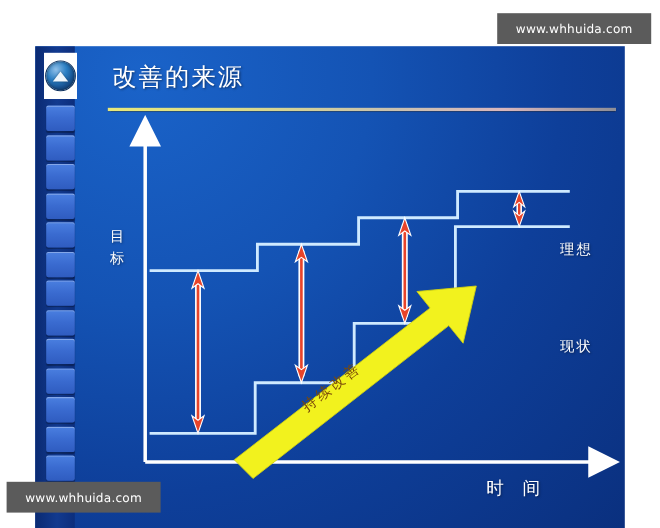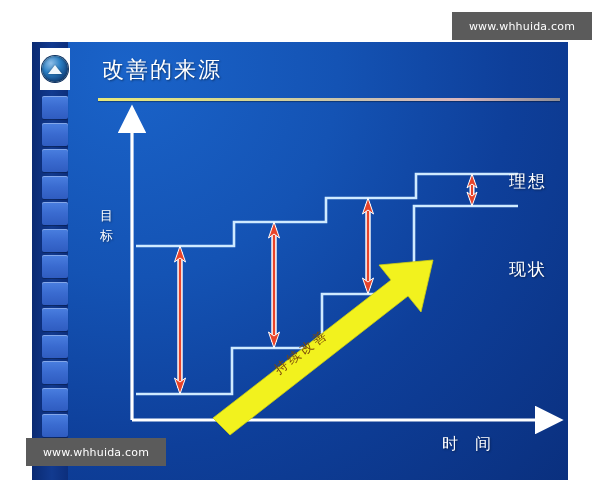--- a/index.html
+++ b/index.html
@@ -47,28 +47,28 @@
 
   
   .chart{position:absolute;left:36px;top:60px;width:500px;height:344px;}
   .chart svg{display:block;}
 
   .axis-label{position:absolute;color:#ffffff;font-size:13px;letter-spacing:1px;
               text-shadow:1px 1px 2px rgba(0,0,0,.4);}
   #ylabel{left:66px;top:164px;width:18px;line-height:20px;text-align:center;}
   #xlabel{left:410px;top:392px;font-size:16px;letter-spacing:6px;}
 
-  .series-label{position:absolute;color:#ffffff;font-size:17px;letter-spacing:2px;
-                text-shadow:1px 1px 2px rgba(0,0,0,.45);}
+  .series-label{position:absolute;color:#ffffff;font-size:13px;letter-spacing:2px;
+                text-shadow:1px 1px 2px rgba(0,0,0,.45);margin-top:48px;}
   #lbl-ideal{left:477px;top:128px;}
   #lbl-current{left:477px;top:216px;}
 
   
   .wm{position:absolute;background:#5b5b5b;color:#ffffff;
-      font-size:11px;letter-spacing:.2px;display:flex;align-items:center;justify-content:center;margin-left:20px;}
+      font-size:11px;letter-spacing:.2px;display:flex;align-items:center;justify-content:center;}
   #wm-top{right:8px;top:12px;width:140px;height:28px;}
   #wm-bottom{left:6px;bottom:14px;width:140px;height:28px;}
 </style>
 </head>
 <body>
 
 <div id="page">
 
   <div id="slide">
 

